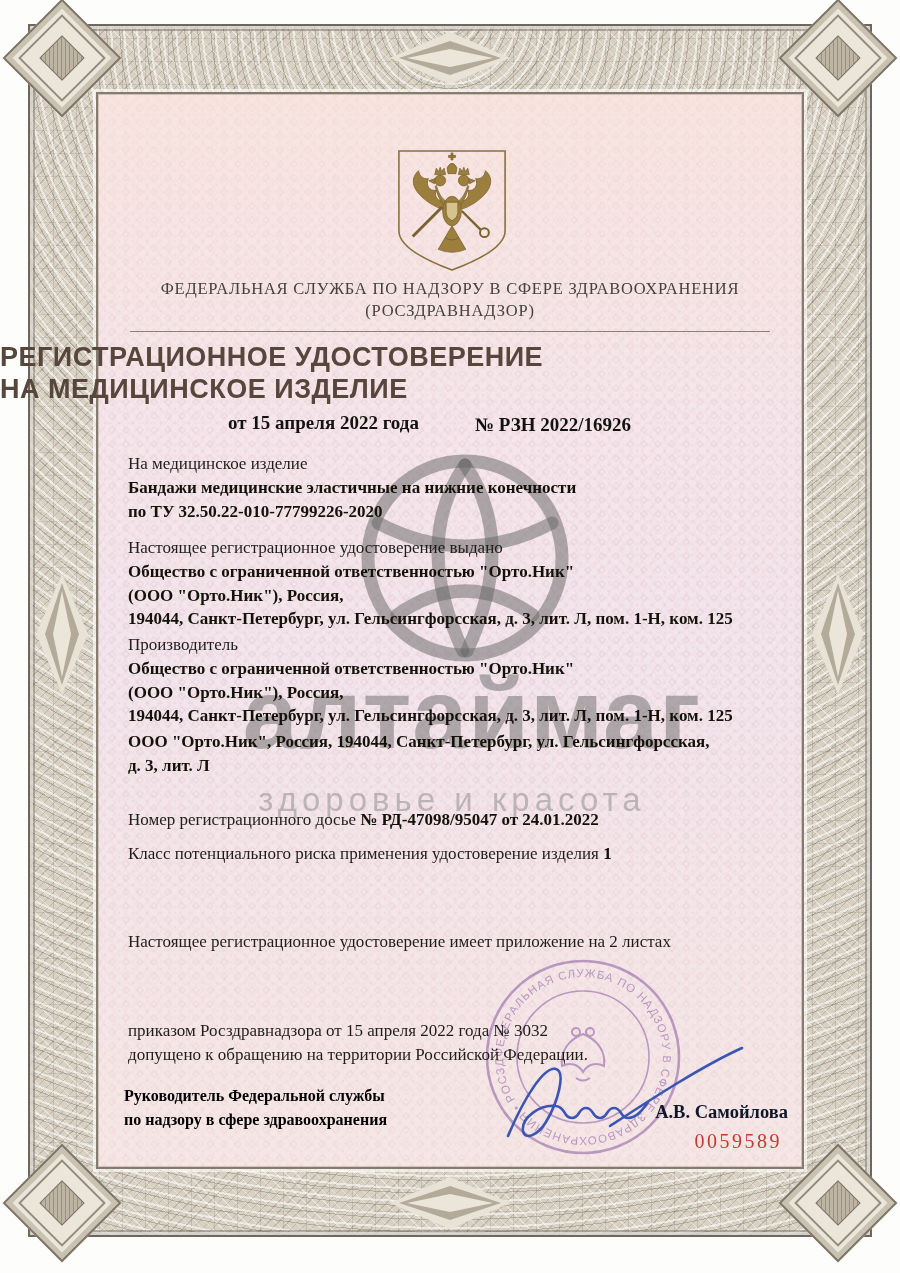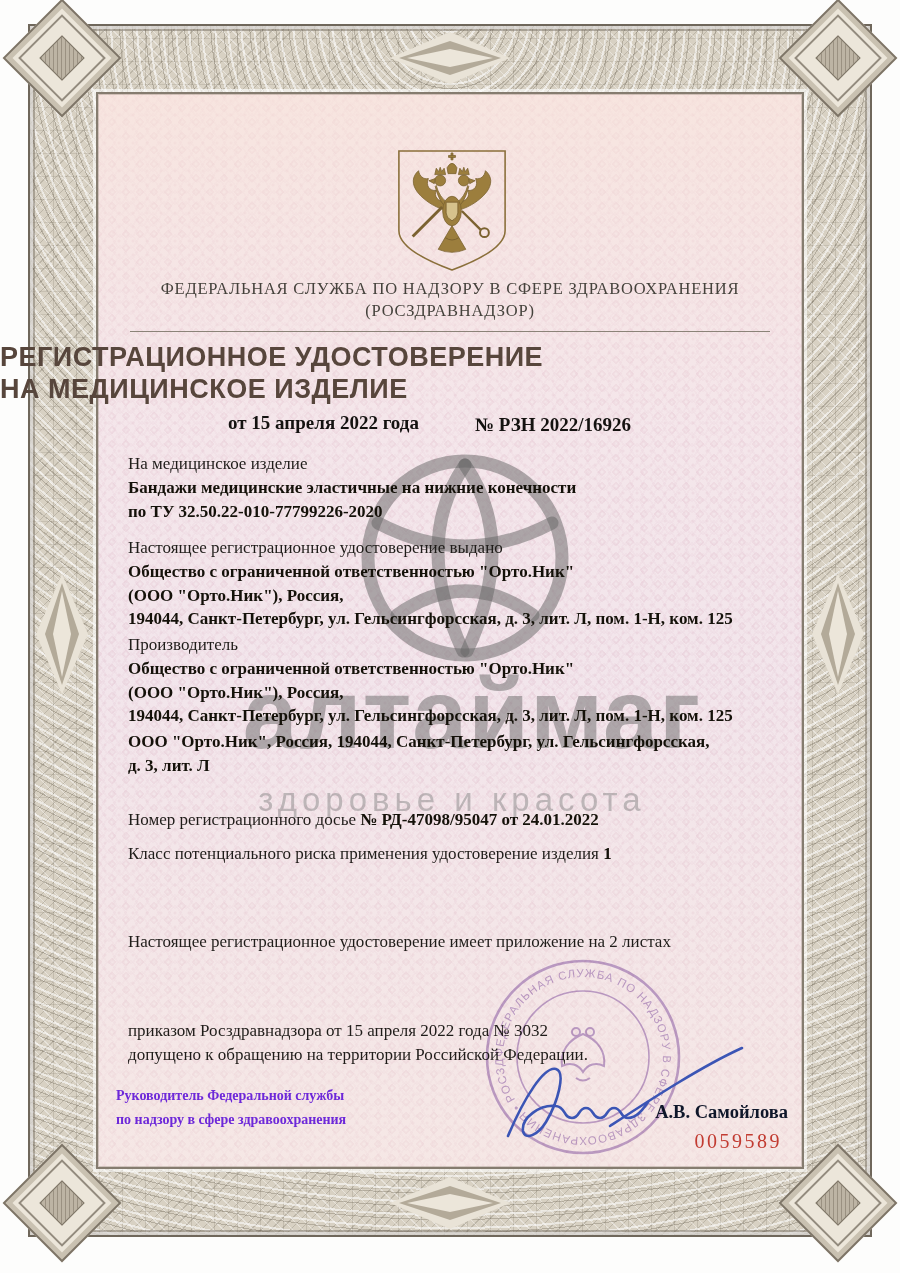--- a/index.html
+++ b/index.html
@@ -41,21 +41,21 @@
   .loz .l3{position:absolute;inset:17px;background:#ece6da;clip-path:polygon(50% 0,100% 50%,50% 100%,0 50%);}
   
   .agency{position:absolute;left:0;width:900px;text-align:center;color:#45423c;
     font-size:16.5px;letter-spacing:.8px;}
   .rule{position:absolute;left:130px;top:331px;width:640px;height:1px;background:#8b8378;}
   .title{position:absolute;left:0;width:900px;text-align:left;color:#57463c;
     font-family:"Liberation Sans",sans-serif;font-weight:700;font-size:27px;letter-spacing:.5px;}
   .dateline{position:absolute;font-weight:700;font-size:19px;color:#141210;}
   .para{position:absolute;left:128px;width:668px;font-size:17px;line-height:23.8px;color:#1f1c19;}
   .b{font-weight:700;color:#141109;}
-  .sig-title{position:absolute;left:116px;font-weight:700;font-size:14px;line-height:23.5px;color:#6d28d9;}
+  .sig-title{position:absolute;left:124px;font-weight:700;font-size:16px;line-height:23.5px;color:#000000;}
   .sig-name{position:absolute;right:112px;top:1102px;font-weight:700;font-size:18.5px;color:#0f172a;}
   .serial{position:absolute;right:118px;top:1130px;font-size:20px;letter-spacing:2.5px;color:#c23b31;}
   
   #watermark{position:absolute;left:0;top:0;width:900px;height:1273px;z-index:1;pointer-events:none;}
   #wm-brand{position:absolute;left:450px;top:664px;transform:translateX(-50%);
     font-family:"Liberation Sans",sans-serif;font-weight:700;font-size:99px;line-height:1;
     color:rgba(105,105,105,.50);letter-spacing:1px;margin-left:22px;}
   #wm-tag{position:absolute;left:452px;top:781px;transform:translateX(-50%);
     font-family:"Liberation Sans",sans-serif;font-size:33px;letter-spacing:5px;color:rgba(125,125,125,.45);}
   .abs{position:absolute;}

